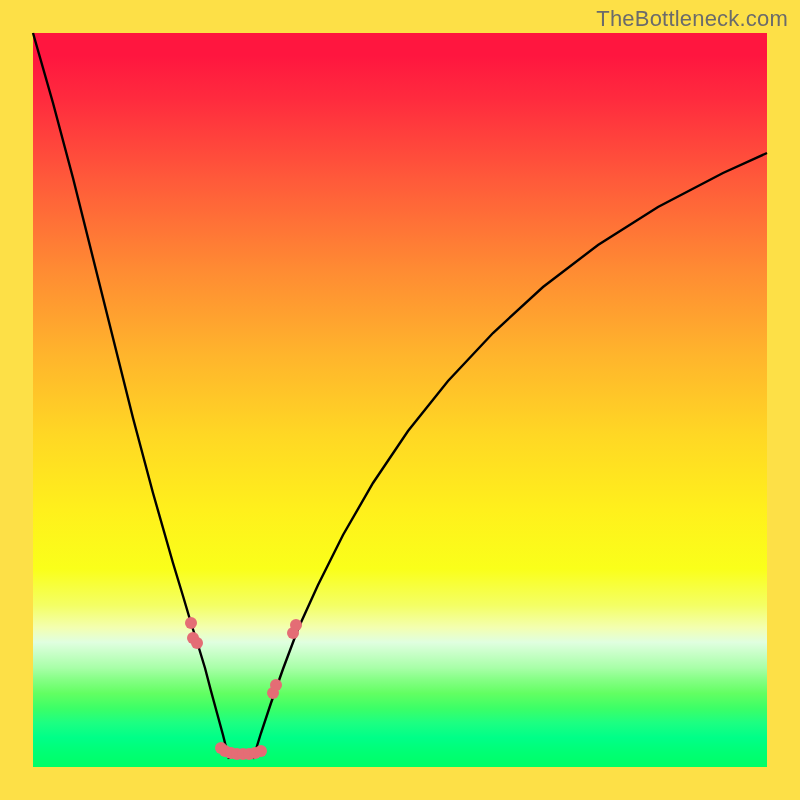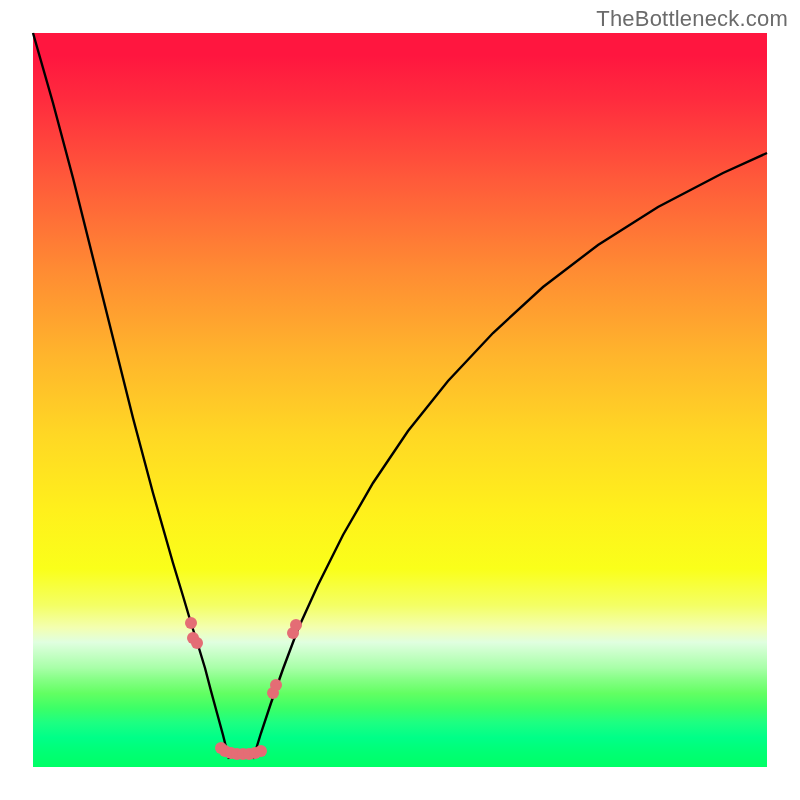--- a/index.html
+++ b/index.html
@@ -10,21 +10,21 @@
     overflow: hidden;
     background: #000;
     font-family: Arial, Helvetica, sans-serif;
   }
   .frame {
     position: absolute;
     left: 0;
     top: 0;
     width: 800px;
     height: 800px;
-    background: #ffffff;
+    background: #fde047;
   }
   .plot-area {
     position: absolute;
     left: 33px;
     top: 33px;
     width: 734px;
     height: 734px;
     
     background: linear-gradient(to bottom,
       #ff163f 0%,

